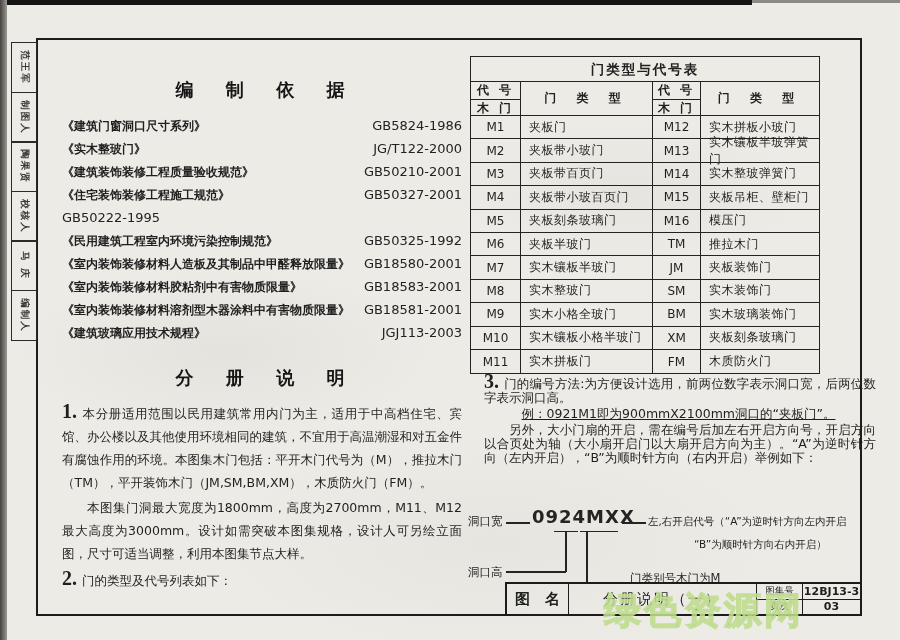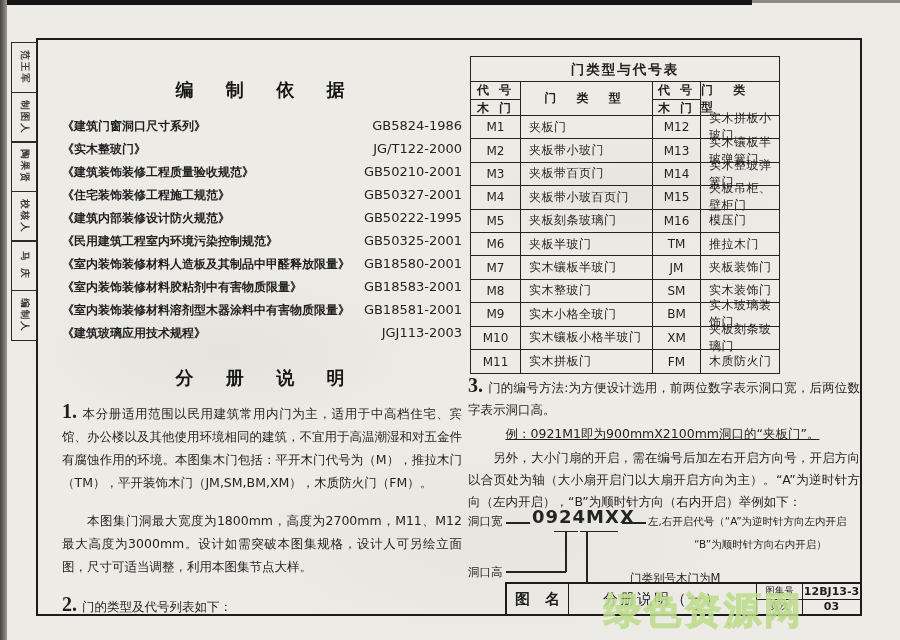--- a/index.html
+++ b/index.html
@@ -33,43 +33,43 @@
   .std-list { position:absolute; left:62px; top:118px; width:400px; }
   .std-item { display:flex; justify-content:space-between; align-items:baseline; height:23px; }
   .std-name { font-size:12px; font-weight:bold; white-space:nowrap; }
   .std-code { font-size:13px; white-space:nowrap; color:#222; }
 
   .paras { position:absolute; left:62px; top:400px; width:400px; font-size:12.5px;
            line-height:23px; text-align:justify; }
   .bignum { font-family:"Liberation Serif","DejaVu Serif",serif; font-size:20px;
             font-weight:bold; margin-right:5px; }
   .p-indent { text-indent:2em; }
-  .p-next { margin-top:15px; }
-
-  
-  .doortable { position:absolute; left:470px; top:56px; width:310px; border:1.5px solid #232323; }
+  .p-next { margin-top:2px; }
+
+  
+  .doortable { position:absolute; left:470px; top:56px; width:350px; border:1.5px solid #232323; }
   .t-title { height:25px; line-height:25px; text-align:center; font-weight:bold; font-size:13.5px;
              border-bottom:1.2px solid #232323; letter-spacing:2px; }
   .t-head { display:flex; height:34px; border-bottom:1.2px solid #232323; font-weight:bold; font-size:12px; }
   .h-code { width:50px; border-right:1.2px solid #232323; display:flex; flex-direction:column; }
   .h-code.c3 { width:48px; }
   .h-code div { flex:1; display:flex; align-items:center; justify-content:center; letter-spacing:3px; }
   .h-code div:first-child { border-bottom:1.2px solid #232323; }
   .h-type { width:132px; border-right:1.2px solid #232323; display:flex; align-items:center;
             justify-content:center; letter-spacing:8px; }
   .h-type.last { flex:1; border-right:none; }
   .t-row { display:flex; height:23.4px; border-bottom:1.2px solid #232323; font-size:12px; }
   .t-row:last-child { border-bottom:none; }
   .c-code { width:50px; border-right:1.2px solid #232323; display:flex; align-items:center; justify-content:center; }
   .c-code.c3 { width:48px; }
   .c-type { width:132px; border-right:1.2px solid #232323; display:flex; align-items:center; padding-left:8px; letter-spacing:0.5px; }
   .c-type.last { flex:1; border-right:none; }
 
-  .rightcol { position:absolute; left:468px; top:374px; width:392px; font-size:12.5px;
-              line-height:22px; text-align:justify; }
+  .rightcol { position:absolute; left:484px; top:374px; width:392px; font-size:12.5px;
+              line-height:14px; text-align:justify; }
   .example { text-indent:3em; margin-top:2px;text-decoration:underline; }
   .p3 { text-indent:2em; margin-top:2px; }
 
   
   .diagram { position:absolute; left:456px; top:508px; width:430px; height:80px; font-size:11.5px; }
   .diagram span { position:absolute; white-space:nowrap; }
   .d-wlabel { left:12px; top:6px; }
   .d-hlabel { left:12px; top:57px; }
   .d-code { left:76px; top:-2px; font-size:18px; letter-spacing:1px; font-weight:bold; color:#242424; }
   .d-r1 { left:192px; top:7px; font-size:10.5px; }
@@ -139,26 +139,25 @@
       </div>
     <div class="std-item">
         <span class="std-name">《建筑装饰装修工程质量验收规范》</span>
         <span class="std-code">GB50210-2001</span>
       </div>
     <div class="std-item">
         <span class="std-name">《住宅装饰装修工程施工规范》</span>
         <span class="std-code">GB50327-2001</span>
       </div>
     <div class="std-item">
-        <span class="std-name">《建筑内部装修设计防火规范》</span>
         <span class="std-code">GB50222-1995</span>
       </div>
     <div class="std-item">
         <span class="std-name">《民用建筑工程室内环境污染控制规范》</span>
-        <span class="std-code">GB50325-2001</span>
+        <span class="std-code">GB50325-1992</span>
       </div>
     <div class="std-item">
         <span class="std-name">《室内装饰装修材料人造板及其制品中甲醛释放限量》</span>
         <span class="std-code">GB18580-2001</span>
       </div>
     <div class="std-item">
         <span class="std-name">《室内装饰装修材料胶粘剂中有害物质限量》</span>
         <span class="std-code">GB18583-2001</span>
       </div>
     <div class="std-item">

